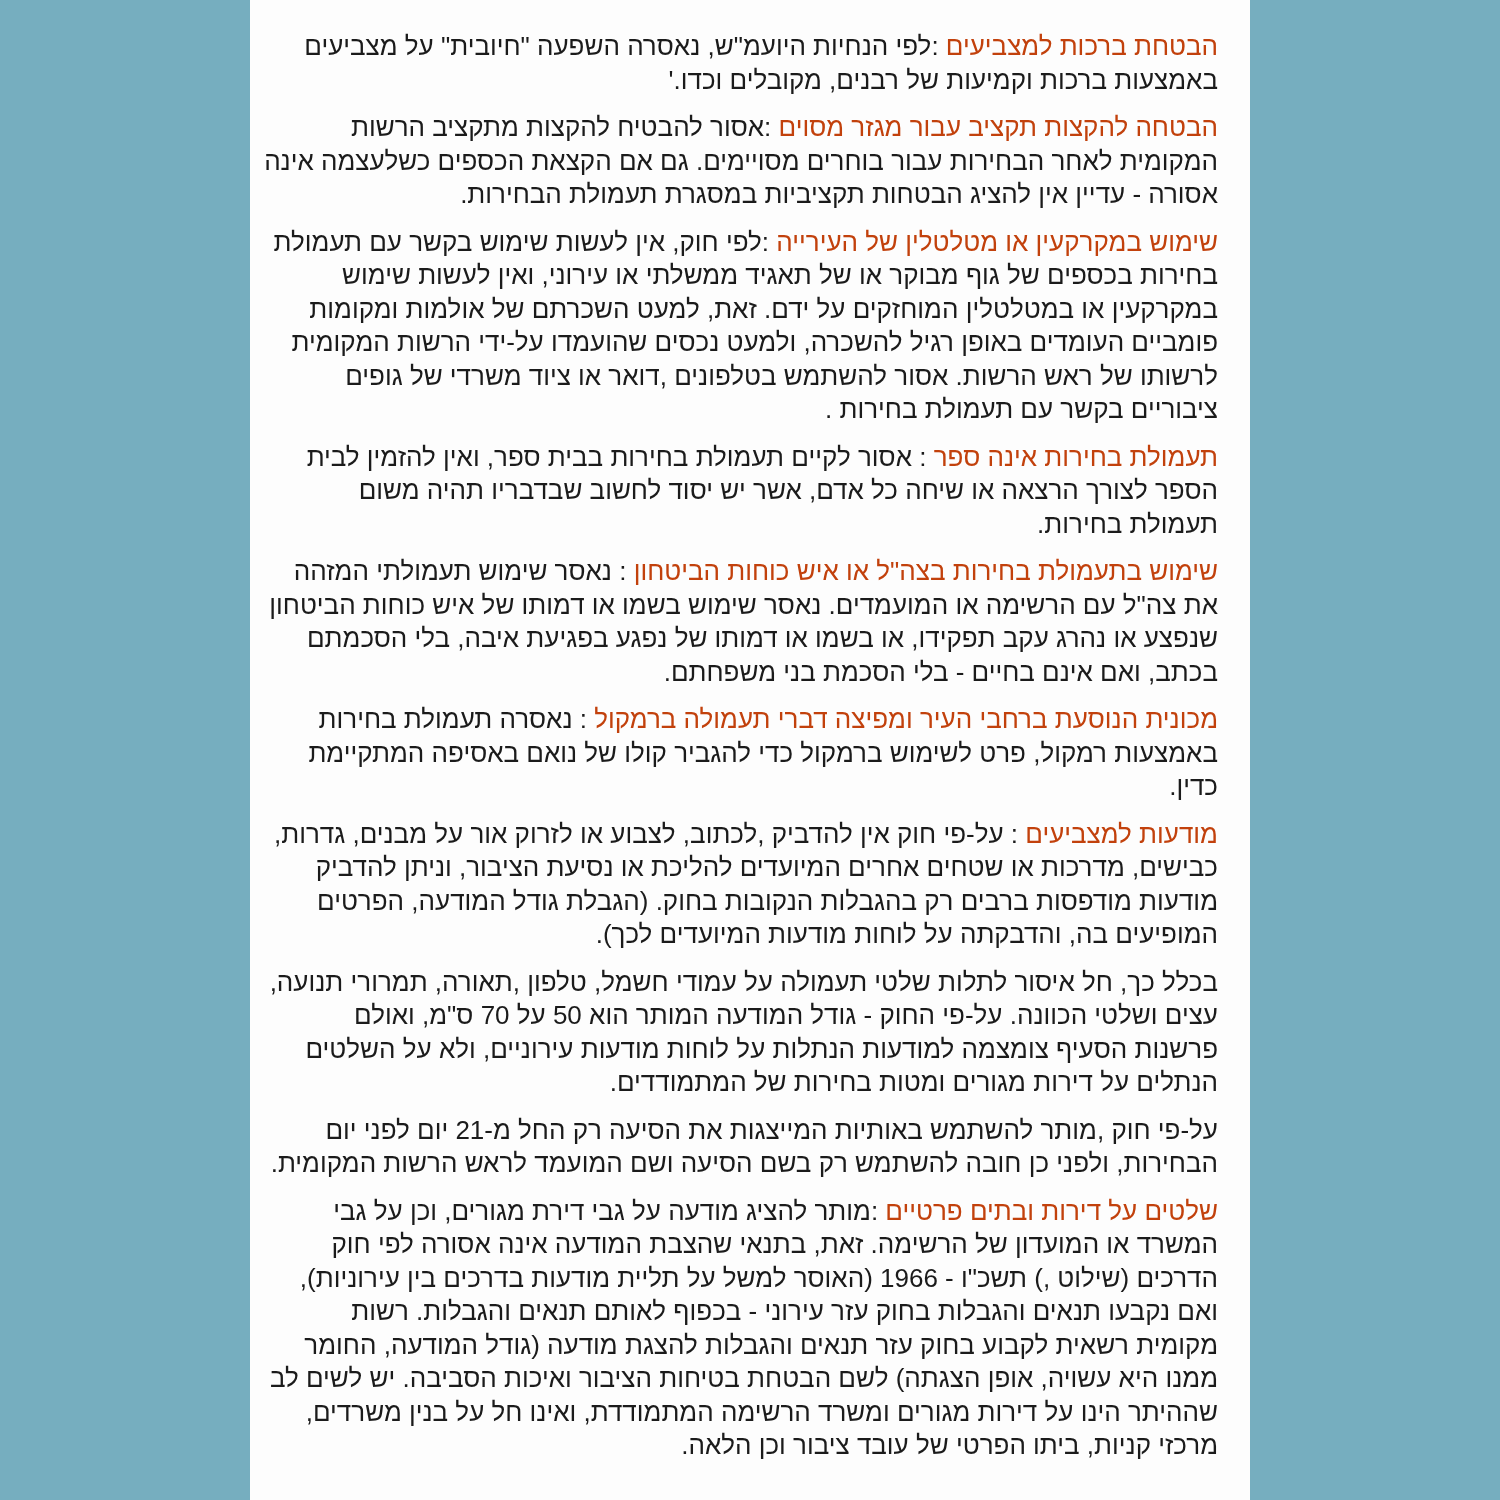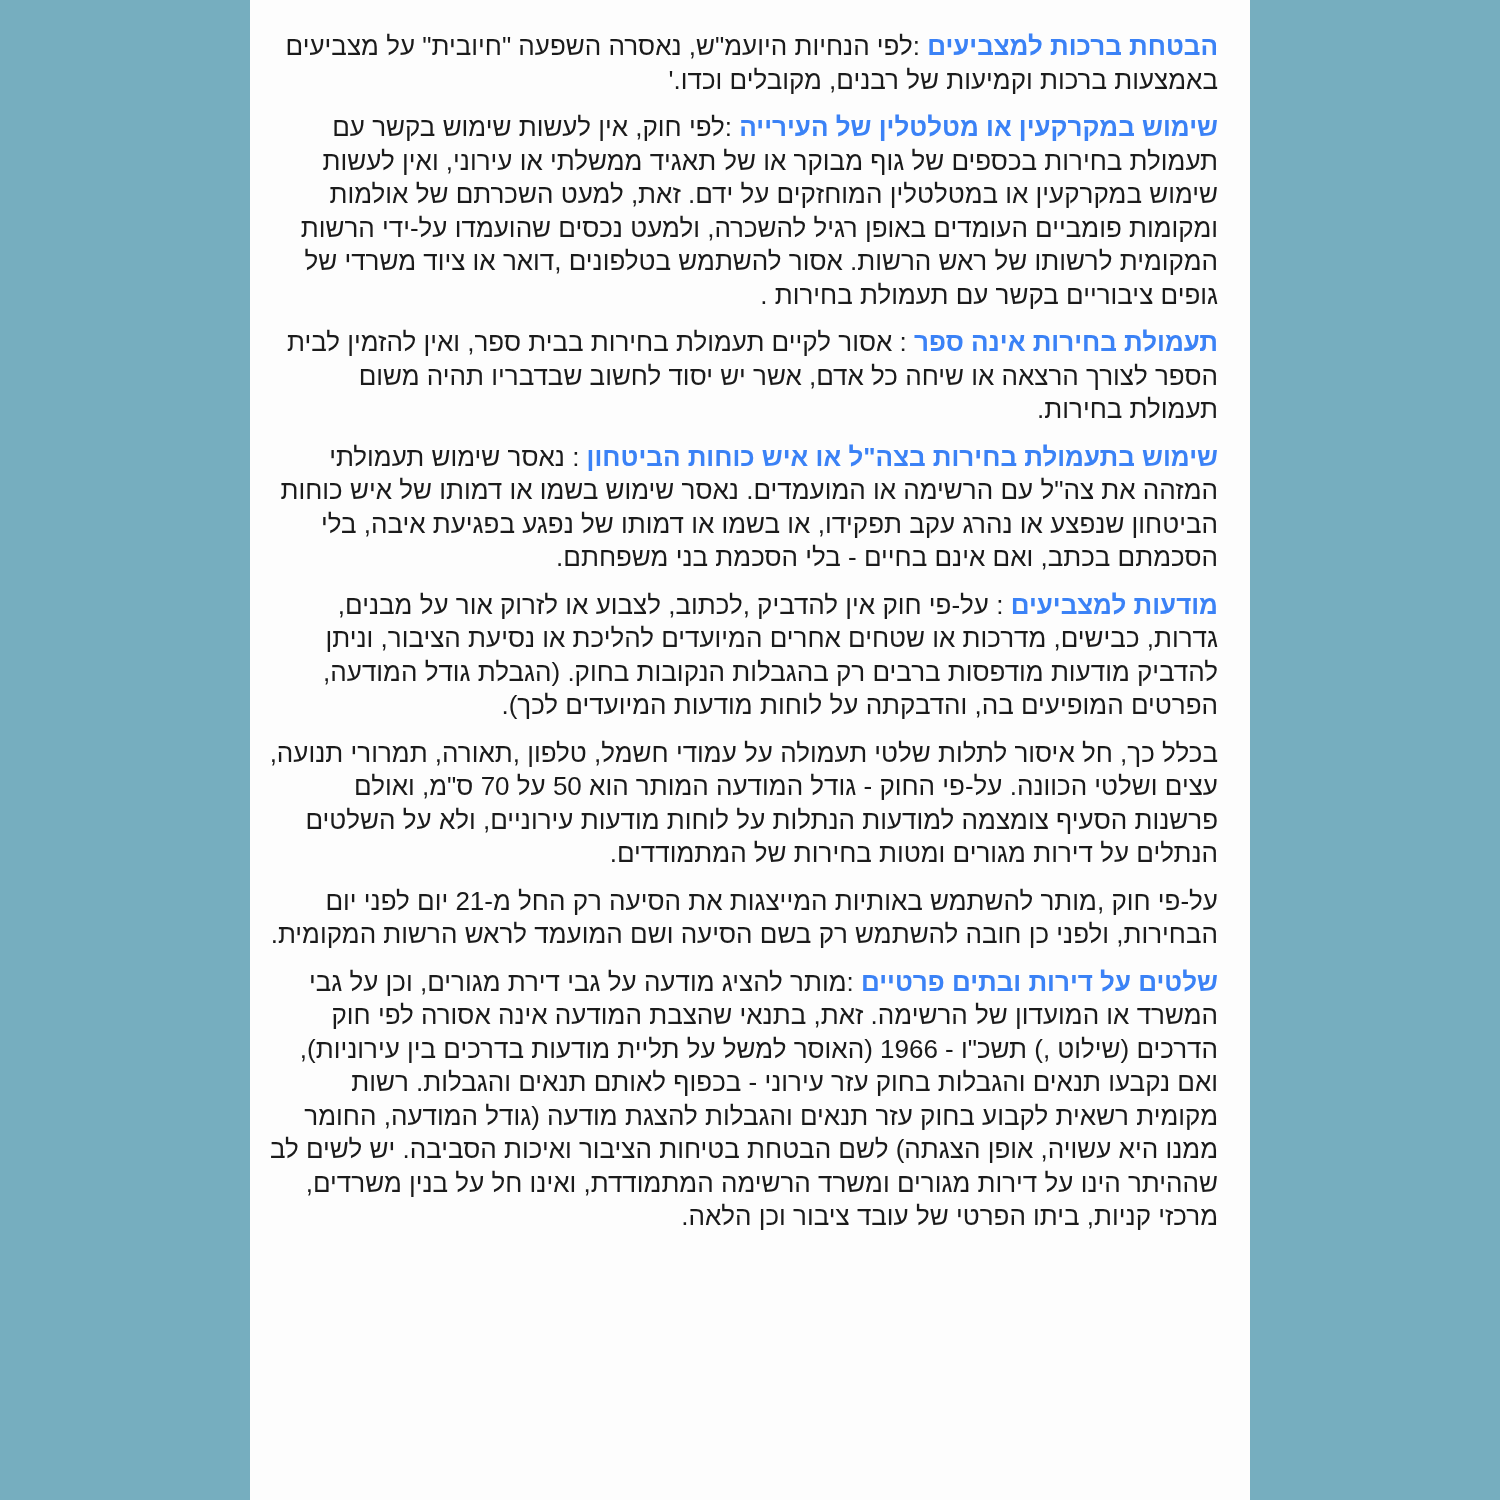--- a/index.html
+++ b/index.html
@@ -28,45 +28,47 @@
     box-sizing: border-box;
     padding: 30px 32px 20px 14px;
     color: var(--text-color, #1B1B1B);
     font-size: 26px;
     line-height: 33.5px;
   }
   .para {
     margin: 0 0 14px 0;
   }
   .para-header {
-    font-weight: bold;
-    color: #3b82f6;
+    font-weight: normal;
+    color: #c2410c;
     text-align: center;
   }
   
   .para-header:not(:empty)::after {
     content: " ";
   }
 </style>
 </head>
 <body>
 
 <div class="paper">
   <div class="content" dir="rtl">
   <p class="para"><strong class="para-header">הבטחת ברכות למצביעים</strong><span class="para-body">:לפי הנחיות היועמ"ש, נאסרה השפעה "חיובית" על מצביעים באמצעות ברכות וקמיעות של רבנים, מקובלים וכדו.'</span></p>
 
+  <p class="para"><strong class="para-header">הבטחה להקצות תקציב עבור מגזר מסוים</strong><span class="para-body">:אסור להבטיח להקצות מתקציב הרשות המקומית לאחר הבחירות עבור בוחרים מסויימים. גם אם הקצאת הכספים כשלעצמה אינה אסורה - עדיין אין להציג הבטחות תקציביות במסגרת תעמולת הבחירות.</span></p>
 
   <p class="para"><strong class="para-header">שימוש במקרקעין או מטלטלין של העירייה</strong><span class="para-body">:לפי חוק, אין לעשות שימוש בקשר עם תעמולת בחירות בכספים של גוף מבוקר או של תאגיד ממשלתי או עירוני, ואין לעשות שימוש במקרקעין או במטלטלין המוחזקים על ידם. זאת, למעט השכרתם של אולמות ומקומות פומביים העומדים באופן רגיל להשכרה, ולמעט נכסים שהועמדו על-ידי הרשות המקומית לרשותו של ראש הרשות. אסור להשתמש בטלפונים ,דואר או ציוד משרדי של גופים ציבוריים בקשר עם תעמולת בחירות .</span></p>
 
   <p class="para"><strong class="para-header">תעמולת בחירות אינה ספר</strong><span class="para-body">: אסור לקיים תעמולת בחירות בבית ספר, ואין להזמין לבית הספר לצורך הרצאה או שיחה כל אדם, אשר יש יסוד לחשוב שבדבריו תהיה משום תעמולת בחירות.</span></p>
 
   <p class="para"><strong class="para-header">שימוש בתעמולת בחירות בצה"ל או איש כוחות הביטחון</strong><span class="para-body">: נאסר שימוש תעמולתי המזהה את צה"ל עם הרשימה או המועמדים. נאסר שימוש בשמו או דמותו של איש כוחות הביטחון שנפצע או נהרג עקב תפקידו, או בשמו או דמותו של נפגע בפגיעת איבה, בלי הסכמתם בכתב, ואם אינם בחיים - בלי הסכמת בני משפחתם.</span></p>
 
 
 
+  <p class="para"><strong class="para-header">מכונית הנוסעת ברחבי העיר ומפיצה דברי תעמולה ברמקול</strong><span class="para-body">: נאסרה תעמולת בחירות באמצעות רמקול, פרט לשימוש ברמקול כדי להגביר קולו של נואם באסיפה המתקיימת כדין.</span></p>
 
   <p class="para"><strong class="para-header">מודעות למצביעים</strong><span class="para-body">: על-פי חוק אין להדביק ,לכתוב, לצבוע או לזרוק אור על מבנים, גדרות, כבישים, מדרכות או שטחים אחרים המיועדים להליכת או נסיעת הציבור, וניתן להדביק מודעות מודפסות ברבים רק בהגבלות הנקובות בחוק. (הגבלת גודל המודעה, הפרטים המופיעים בה, והדבקתה על לוחות מודעות המיועדים לכך).</span></p>
 
   <p class="para"><strong class="para-header"></strong><span class="para-body">בכלל כך, חל איסור לתלות שלטי תעמולה על עמודי חשמל, טלפון ,תאורה, תמרורי תנועה, עצים ושלטי הכוונה. על-פי החוק - גודל המודעה המותר הוא 50 על 70 ס"מ, ואולם פרשנות הסעיף צומצמה למודעות הנתלות על לוחות מודעות עירוניים, ולא על השלטים הנתלים על דירות מגורים ומטות בחירות של המתמודדים.</span></p>
 
   <p class="para"><strong class="para-header"></strong><span class="para-body">על-פי חוק ,מותר להשתמש באותיות המייצגות את הסיעה רק החל מ-21 יום לפני יום הבחירות, ולפני כן חובה להשתמש רק בשם הסיעה ושם המועמד לראש הרשות המקומית.</span></p>
 
   <p class="para"><strong class="para-header">שלטים על דירות ובתים פרטיים</strong><span class="para-body">:מותר להציג מודעה על גבי דירת מגורים, וכן על גבי המשרד או המועדון של הרשימה. זאת, בתנאי שהצבת המודעה אינה אסורה לפי חוק הדרכים (שילוט ,) תשכ"ו - 1966 (האוסר למשל על תליית מודעות בדרכים בין עירוניות), ואם נקבעו תנאים והגבלות בחוק עזר עירוני - בכפוף לאותם תנאים והגבלות. רשות מקומית רשאית לקבוע בחוק עזר תנאים והגבלות להצגת מודעה (גודל המודעה, החומר ממנו היא עשויה, אופן הצגתה) לשם הבטחת בטיחות הציבור ואיכות הסביבה. יש לשים לב שההיתר הינו על דירות מגורים ומשרד הרשימה המתמודדת, ואינו חל על בנין משרדים, מרכזי קניות, ביתו הפרטי של עובד ציבור וכן הלאה.</span></p>
 </div>
 </div>

